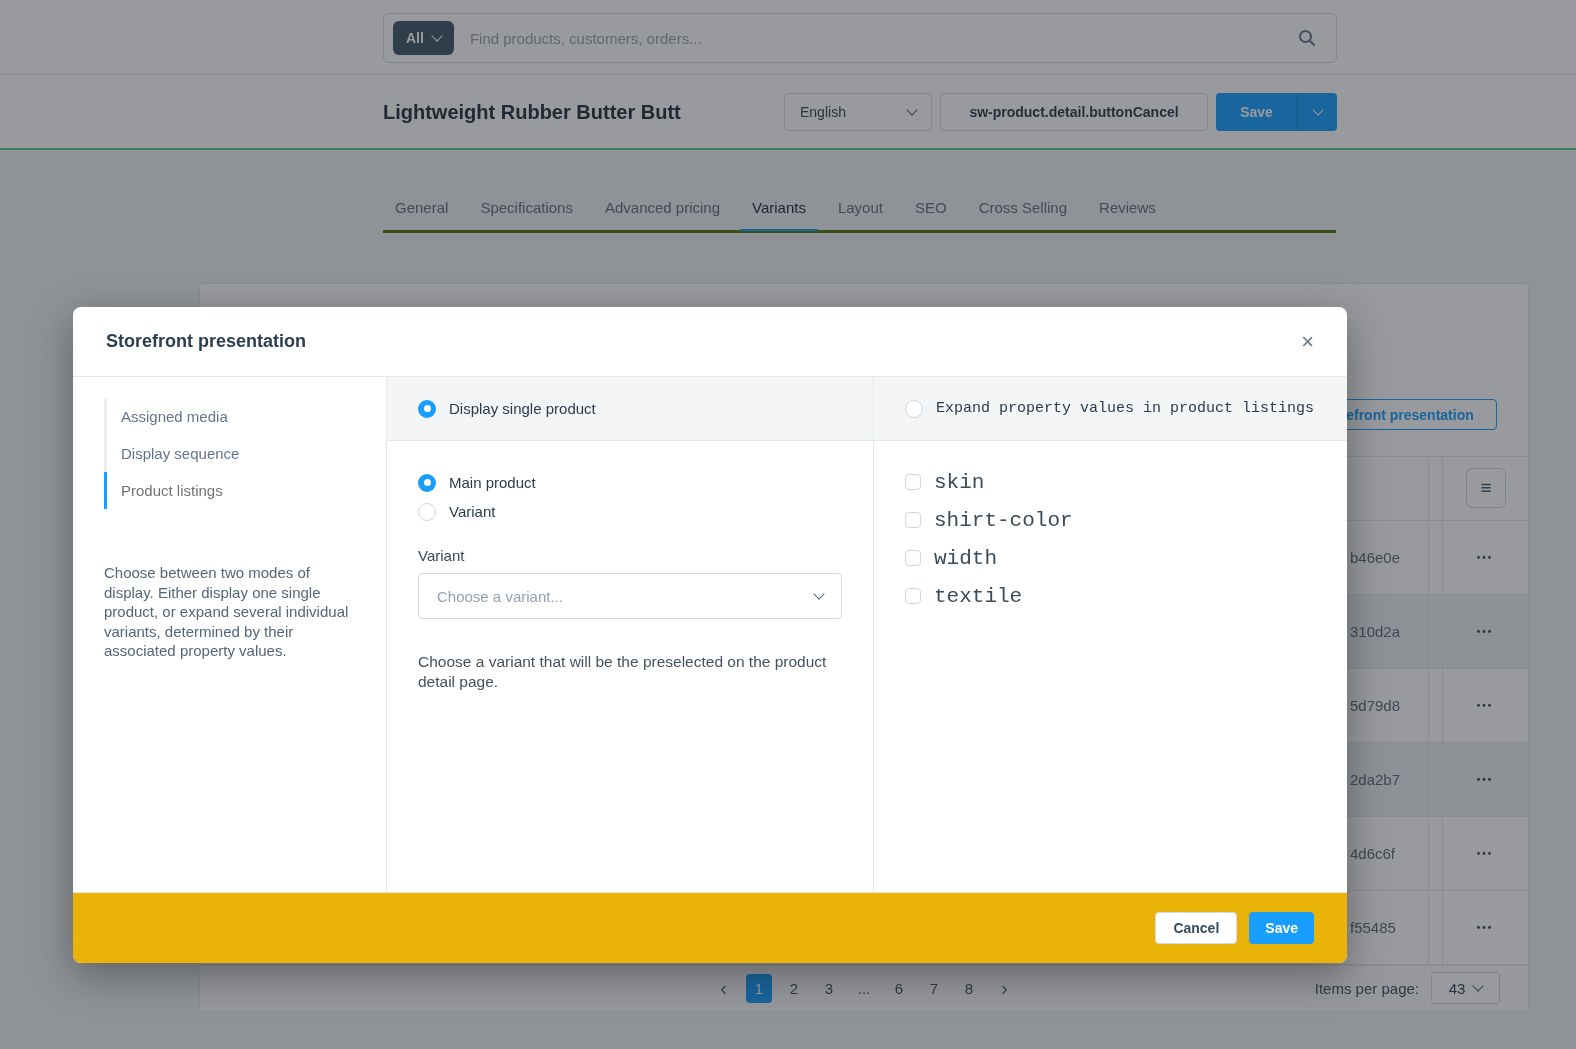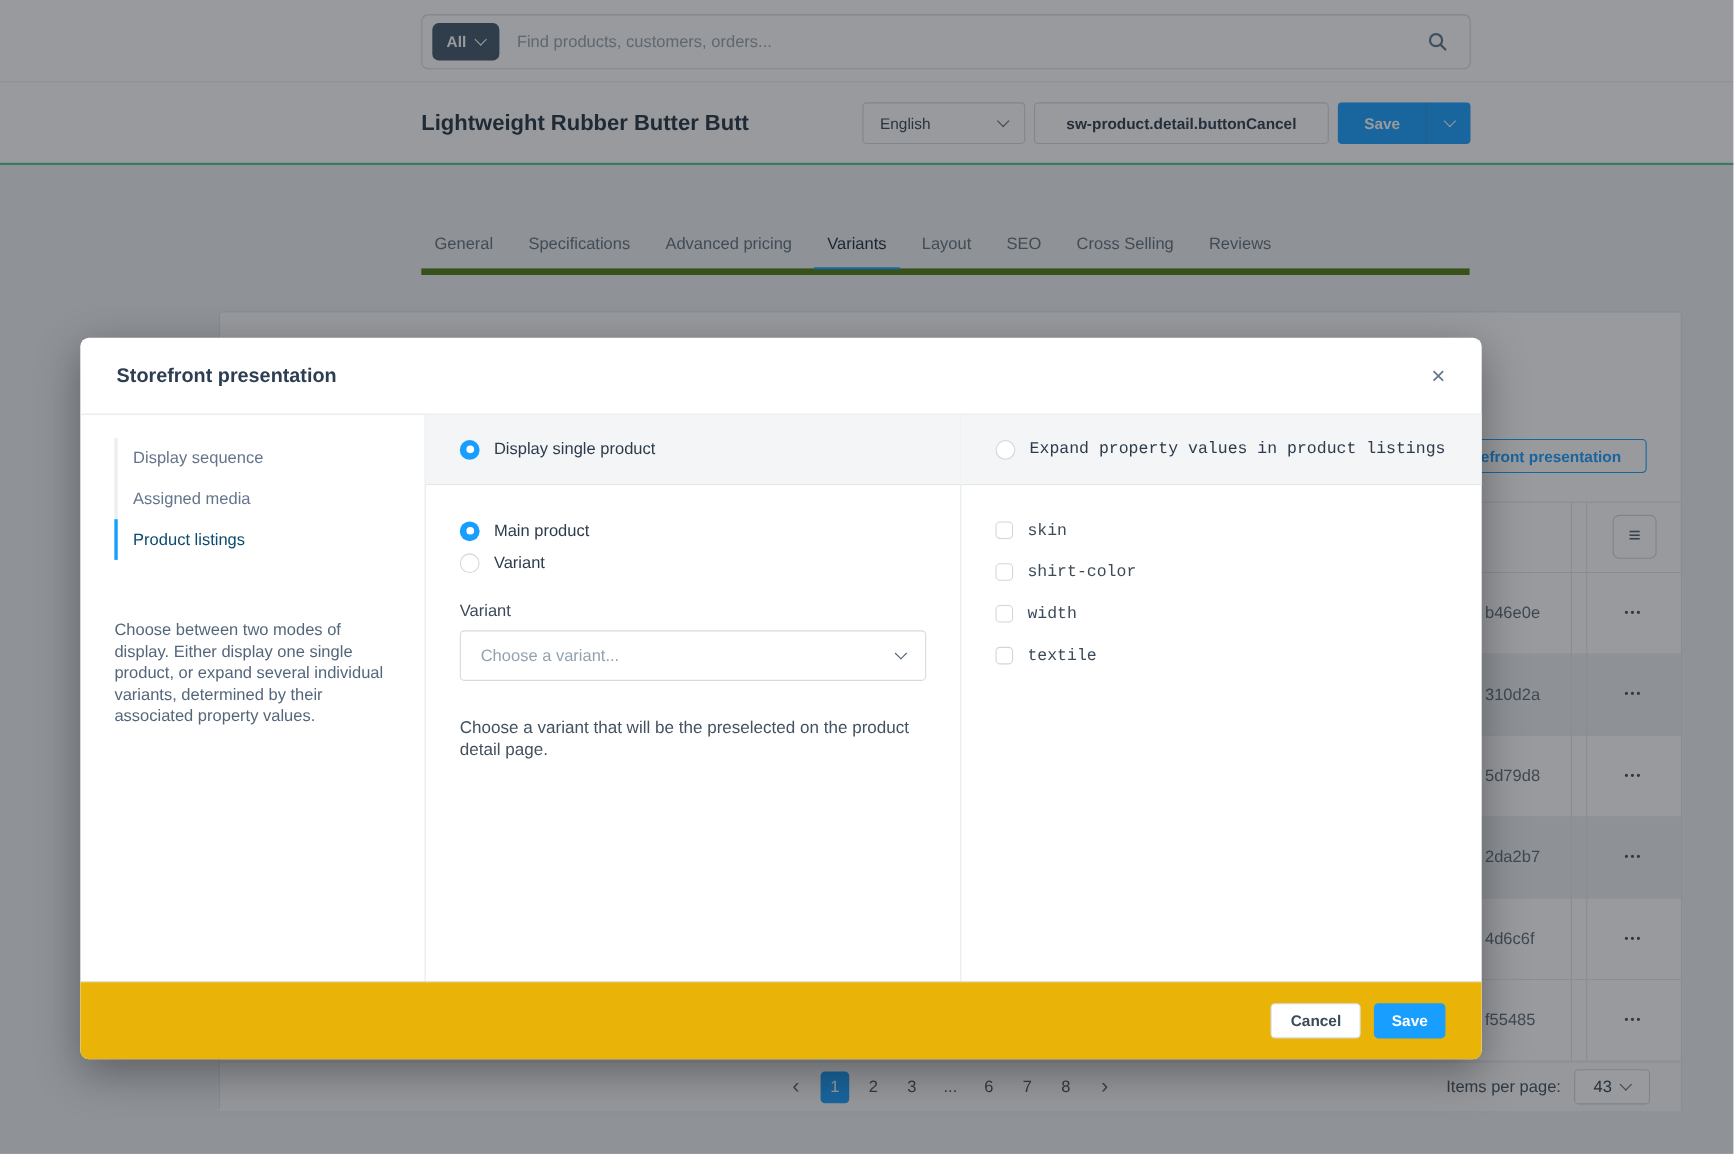--- a/index.html
+++ b/index.html
@@ -15,21 +15,21 @@
   .search-ph{color:#98a4b0;font-size:15px;margin-left:16px;flex:1;}
   .search-icon{color:#60748a;display:flex;align-items:center;}
   .smartbar{position:absolute;left:0;top:75px;width:1576px;height:75px;background:#fff;border-bottom:2px solid #4bc88c;box-sizing:border-box;}
   .page-title{position:absolute;left:383px;top:0;height:75px;display:flex;align-items:center;font-size:20px;font-weight:bold;color:#243442;}
   .lang-select{position:absolute;left:784px;top:18px;width:148px;height:38px;border:1px solid #d5dbe1;border-radius:4px;background:#fff;display:flex;align-items:center;justify-content:space-between;padding:0 15px;box-sizing:border-box;font-size:14px;color:#36485a;}
   .lang-select .chev{color:#52667a;}
   .cancel-btn{position:absolute;left:940px;top:18px;width:268px;height:38px;border:1px solid #d5dbe1;border-radius:4px;background:#fff;font-size:14px;font-weight:600;color:#2b3c4e;display:flex;align-items:center;justify-content:center;box-sizing:border-box;}
   .save-split{position:absolute;left:1216px;top:18px;height:38px;display:flex;border-radius:4px;overflow:hidden;}
   .save-main{width:81px;background:#189eff;color:#fff;font-weight:600;font-size:14px;display:flex;align-items:center;justify-content:center;border-right:1px solid rgba(0,0,0,.18);}
   .save-caret{width:39px;background:#189eff;color:#fff;display:flex;align-items:center;justify-content:center;}
-  .tabsrow{position:absolute;left:383px;top:204px;width:953px;border-bottom:6px solid #4d7c0f;display:flex;gap:8px;box-sizing:border-box;text-align:right;}
+  .tabsrow{position:absolute;left:383px;top:190px;width:953px;border-bottom:3px solid #4d7c0f;display:flex;gap:8px;box-sizing:border-box;text-align:right;}
   .tab{padding:9px 12px 13px;font-size:15px;color:#64707c;border-bottom:2px solid transparent;margin-bottom:-1px;white-space:nowrap;}
   .tab.active{color:#1c2a38;border-bottom-color:#189eff;}
   
   .card{position:absolute;left:199px;top:283px;width:1330px;height:727px;background:#fff;border:1px solid #e2e6ea;border-radius:4px;box-sizing:border-box;}
   .sf-btn{position:absolute;left:1095px;top:115px;width:202px;height:31px;border:1px solid #189eff;border-radius:4px;color:#189eff;font-size:14px;font-weight:600;background:#fff;display:flex;align-items:center;justify-content:center;box-sizing:border-box;white-space:nowrap;overflow:hidden;}
   .grid-header{position:absolute;left:0;top:172px;width:1328px;height:65px;border-top:1px solid #e4e8eb;border-bottom:1px solid #e4e8eb;box-sizing:border-box;}
   .ctx-config{position:absolute;left:1266px;top:184px;width:40px;height:40px;border:1px solid #cfd7de;border-radius:6px;display:flex;align-items:center;justify-content:center;color:#4a5b6b;font-size:19px;background:#fff;box-sizing:border-box;}
   .grid-row{position:absolute;left:0;width:1328px;height:74px;border-bottom:1px solid #e8ebee;box-sizing:border-box;background:#fff;}
   .grid-row.alt{background:#edf0f4;}
   .row-hash{position:absolute;left:1150px;top:0;height:100%;display:flex;align-items:center;font-size:15px;color:#5e6c7a;}
@@ -47,41 +47,41 @@
   
   .overlay{position:absolute;inset:0;background:rgba(27,32,38,0.45);z-index:50;}
   .modal{position:absolute;left:73px;top:307px;width:1274px;height:656px;background:#fff;border-radius:8px;z-index:60;box-shadow:0 12px 40px rgba(0,0,0,.35);display:flex;flex-direction:column;overflow:hidden;}
   .modal-header{height:70px;flex:0 0 auto;border-bottom:1px solid #e4e8eb;display:flex;align-items:center;justify-content:space-between;padding:0 33px;box-sizing:border-box;}
   .modal-title{font-size:18px;font-weight:bold;color:#2c3e50;}
   .modal-close{color:#64788c;font-size:22px;line-height:1;cursor:default;}
   .modal-body{flex:1;display:flex;min-height:0;}
   .col-left{width:314px;flex:0 0 auto;border-right:1px solid #e4e8eb;box-sizing:border-box;padding:21px 24px 0 31px;}
   .nav{border-left:3px solid #ebeef1;}
   .nav-item{height:37px;display:flex;align-items:center;padding-left:14px;font-size:15px;color:#64748b;border-left:3px solid transparent;margin-left:-3px;}
-  .nav-item.active{color:#0c4a6e;border-left-color:#189eff;}
+  .nav-item.active{color:#737373;border-left-color:#189eff;}
   .left-desc{margin-top:54px;width:252px;font-size:15px;line-height:19.5px;color:#54677a;}
   .col-mid{width:487px;flex:0 0 auto;border-right:1px solid #e4e8eb;box-sizing:border-box;display:flex;flex-direction:column;}
   .col-right{flex:1;display:flex;flex-direction:column;font-family:Liberation Mono, monospace;}
   .mode-strip{height:64px;flex:0 0 auto;background:#f3f5f7;border-bottom:1px solid #e4e8eb;display:flex;align-items:center;gap:13px;padding:0 31px;box-sizing:border-box;}
   .mode-label{font-size:15px;color:#2c3c4c;}
   .col-mid-content{padding:27px 31px 0;}
   .radio-row{display:flex;align-items:center;gap:13px;height:29px;}
   .radio{width:18px;height:18px;border-radius:50%;border:1px solid #cfd7de;background:#fff;box-sizing:border-box;position:relative;flex:0 0 auto;}
   .radio.on{border:none;background:#189eff;}
   .radio.on::after{content:"";position:absolute;left:5.5px;top:5.5px;width:7px;height:7px;border-radius:50%;background:#fff;}
   .radio-label{font-size:15px;color:#2c3c4c;}
   .variant-label{margin-top:21px;font-size:15px;color:#3a4a5a;}
   .variant-select{margin-top:9px;height:46px;border:1px solid #d5dbe1;border-radius:4px;background:#fff;display:flex;align-items:center;justify-content:space-between;padding:0 18px;box-sizing:border-box;}
   .variant-ph{font-size:15px;color:#93a2b1;}
   .variant-select .chev{color:#52667a;}
   .helper{margin-top:33px;width:410px;font-size:15.5px;line-height:20px;color:#44525f;}
   .col-right-content{padding:26px 31px 0;}
   .check-row{display:flex;align-items:center;gap:13px;height:30px;margin-bottom:8px;}
   .checkbox{width:16px;height:16px;border-radius:4px;border:1px solid #cfd7de;background:#fff;box-sizing:border-box;flex:0 0 auto;}
-  .check-label{font-size:15px;color:#3c4b59;}
+  .check-label{font-size:21px;color:#3c4b59;}
   .modal-footer{height:71px;flex:0 0 auto;background:#eab308;border-top:1px solid #e4e8eb;display:flex;align-items:center;justify-content:flex-end;gap:12px;padding:0 33px;box-sizing:border-box;}
   .btn-cancel{height:32px;padding:0 17px;background:#fff;border:1px solid #d5dbe1;border-radius:4px;font-size:14px;font-weight:600;color:#3a4a58;display:flex;align-items:center;box-sizing:border-box;}
   .btn-save{height:32px;padding:0 16px;background:#189eff;border:none;border-radius:4px;font-size:14px;font-weight:600;color:#fff;display:flex;align-items:center;box-sizing:border-box;}
 </style>
 </head>
 <body>
 
 <div class="topbar">
   <div class="searchbar">
     <div class="scope-badge">
@@ -189,22 +189,22 @@
     <div class="modal-title">Storefront presentation</div>
     <div class="modal-close">
       <span>×</span>
     </div>
   </div>
 
   <div class="modal-body">
 
     <div class="col-left">
       <div class="nav">
+        <div class="nav-item">Assigned media</div>
         <div class="nav-item">Display sequence</div>
-        <div class="nav-item">Assigned media</div>
         <div class="nav-item active">Product listings</div>
       </div>
       <div class="left-desc">Choose between two modes of display. Either display one single product, or expand several individual variants, determined by their associated property values.</div>
     </div>
 
     <div class="col-mid">
       <div class="mode-strip">
         <span class="radio on"></span>
         <span class="mode-label">Display single product</span>
       </div>

